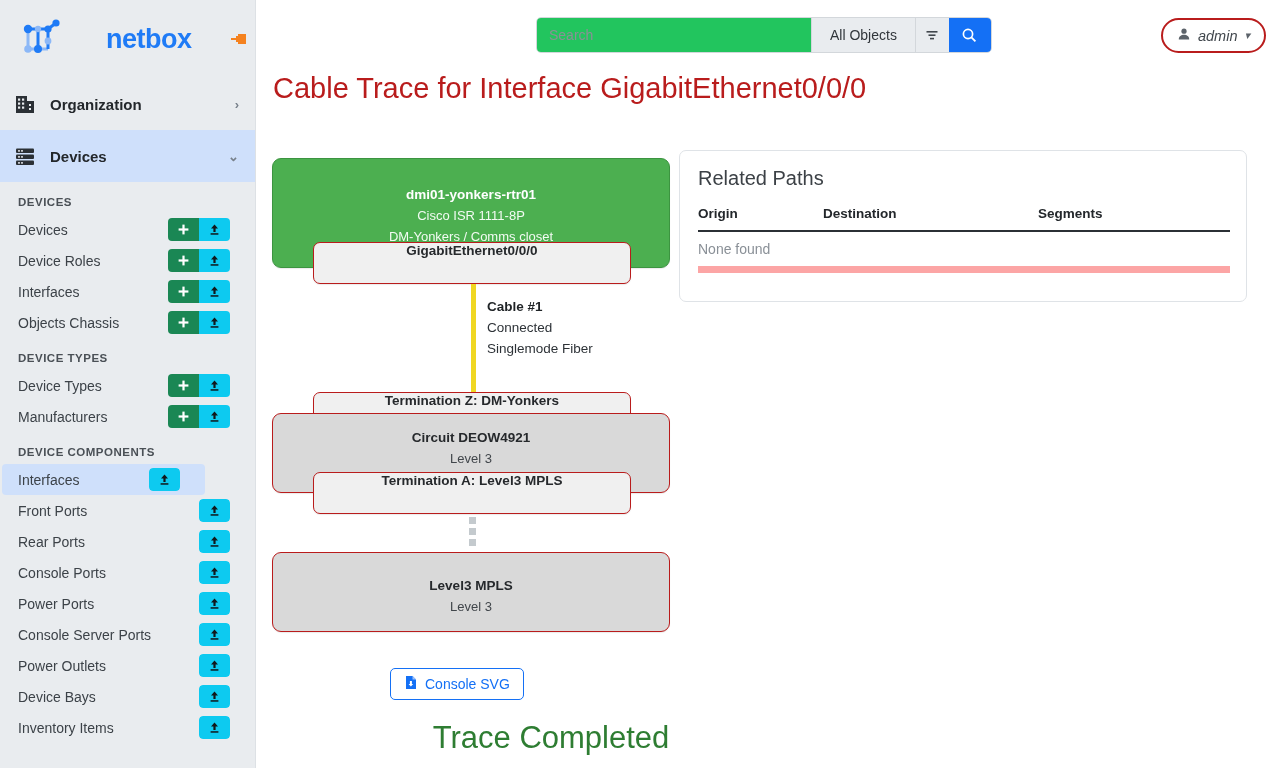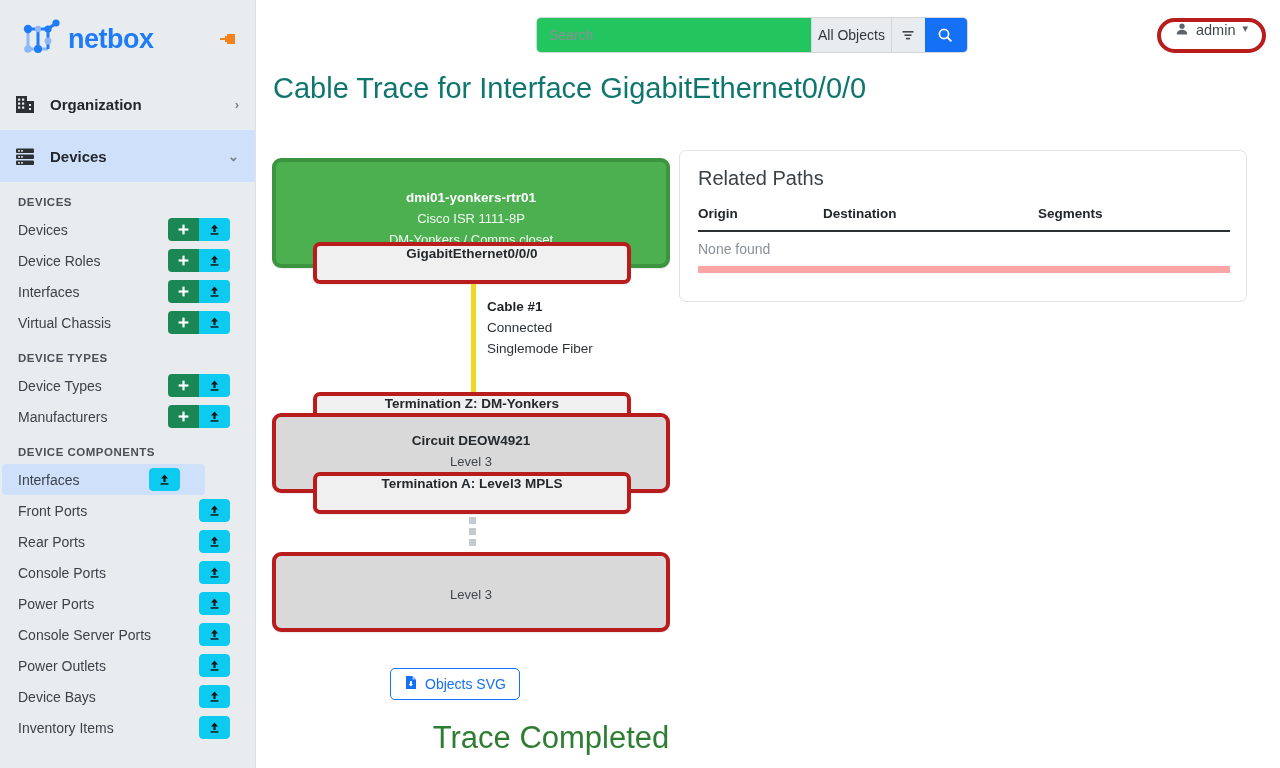--- a/index.html
+++ b/index.html
@@ -14,20 +14,21 @@
   #sidebar {
     position: absolute; left: 0; top: 0;
     width: 256px; height: 768px;
     background: #e9ecef;
     border-right: 1px solid #dde1e5;
     overflow: hidden;
   }
   .brand {
     height: 78px; display: flex; align-items: center;
     padding: 0 16px 0 18px;
+    gap: 38px;
   }
   .brand-logo { width: 44px; height: 44px; flex: 0 0 44px; }
   .brand-word {
     font-size: 27px; font-weight: 700; color: #1f7bf6;
     letter-spacing: -0.5px; margin-left: 6px;
   }
   .pin-icon { margin-left: auto; width: 20px; height: 20px; }
 
   .nav-group {
     display: flex; align-items: center;
@@ -77,50 +78,50 @@
     border: 1px solid #d3d7db; border-radius: 5px; overflow: hidden;
   }
   .search-input {
     width: 274px; height: 34px; border: none; outline: none;
     padding: 0 12px; font-size: 14px; color: #33383d;
     font-family: "Liberation Sans", sans-serif; background: #22c55e;
   }
   .search-input::placeholder { color: #8b9096; }
   .obj-select {
     display: flex; align-items: center; justify-content: center;
-    padding: 0 6px; background: #e9ecef; font-size: 14px; color: #31363b;
+    padding: 0 18px; background: #e9ecef; font-size: 14px; color: #31363b;
     border-left: 1px solid #d3d7db; cursor: pointer; white-space: nowrap;
   }
   .filter-btn {
     width: 34px; display: flex; align-items: center; justify-content: center;
     background: #e9ecef; border-left: 1px solid #d3d7db; cursor: pointer;
   }
   .search-btn {
     width: 42px; display: flex; align-items: center; justify-content: center;
     background: #1470f5; cursor: pointer;
   }
   .user-btn {
     position: absolute; right: 14px; top: 18px;
-    display: flex; gap: 7px;
+    display: flex; align-items: center; gap: 7px;
     height: 35px; padding: 0 14px;
-    border: 4px solid #b91c1c; border-radius: 18px;
-    font-size: 14.5px; color: #41474d; cursor: pointer; background: #fff;
+    border: 2px solid #b91c1c; border-radius: 18px;
+    font-size: 14.5px; color: #41474d; cursor: pointer; background: #fff; font-style: italic;
   }
 
   
   #main { position: absolute; left: 256px; top: 70px; width: 1024px; height: 698px; }
   .page-title {
     position: absolute; left: 17px; top: 2px;
-    font-size: 29px; font-weight: 400; color: #0f766e; white-space: nowrap;
+    font-size: 29px; font-weight: 400; color: #b91c1c; white-space: nowrap;
   }
 
   
   #trace { position: absolute; left: 16px; top: 88px; width: 400px; }
   .node {
-    position: relative; border: 4px solid #b91c1c;
+    position: relative; border: 1px solid #b91c1c;
     text-align: center; box-shadow: 0 1px 1px rgba(0,0,0,0.08);
   }
   .node .n-title { font-weight: 700; font-size: 13.5px; color: #26292c; }
   .node .n-sub { font-size: 13px; color: #41464b; margin-top: 6px; }
 
   .device-node {
     width: 398px; height: 110px; border-radius: 9px;
     background: #4caf50; border-color: #3c9440;
     padding-top: 28px;
   }
@@ -309,21 +310,21 @@
         </span>
       <span class="mini-btn imp">
           <svg width="13" height="13" viewBox="0 0 13 13">
             <path d="M6.5 1.5 L10 5.5 L7.6 5.5 L7.6 9 L5.4 9 L5.4 5.5 L3 5.5 Z" fill="#11181c"></path>
             <rect x="2.6" y="10.2" width="7.8" height="1.5" fill="#11181c"></rect>
           </svg>
         </span>
     </span>
   </div>
   <div class="nav-item">
-    <span class="label">Virtual Chassis</span>
+    <span class="label">Objects Chassis</span>
     <span class="btn-stack">
       <span class="mini-btn add">
           <svg width="13" height="13" viewBox="0 0 13 13">
             <rect x="5.4" y="1.6" width="2.2" height="9.8" fill="#fff"></rect>
             <rect x="1.6" y="5.4" width="9.8" height="2.2" fill="#fff"></rect>
           </svg>
         </span>
       <span class="mini-btn imp">
           <svg width="13" height="13" viewBox="0 0 13 13">
             <path d="M6.5 1.5 L10 5.5 L7.6 5.5 L7.6 9 L5.4 9 L5.4 5.5 L3 5.5 Z" fill="#11181c"></path>
@@ -536,34 +537,35 @@
 
     <div class="node term-node" style="margin-top:-21px">
       <span class="n-title">Termination A: Level3 MPLS</span>
     </div>
 
     <div class="dot-region">
       <div class="dot-line"></div>
     </div>
 
     <div class="node endpoint-node">
+      <div class="n-title">Level3 MPLS</div>
       <div class="n-sub">Level 3</div>
     </div>
   </div>
 
   <div class="dl-btn">
     <span>
       <svg width="14" height="15" viewBox="0 0 14 15">
         <path d="M2 1 H8.5 L12 4.5 V14 H2 Z" fill="#1470f5"></path>
         <path d="M8.5 1 L12 4.5 H8.5 Z" fill="#9ec2fb"></path>
         <rect x="5.9" y="6" width="2" height="4" fill="#fff"></rect>
         <path d="M4.6 9 L6.9 11.6 L9.2 9 Z" fill="#fff"></path>
       </svg>
     </span>
-    <span>Objects SVG</span>
+    <span>Console SVG</span>
   </div>
 
   <div class="trace-done">Trace Completed</div>
 
   <div class="card">
     <div class="card-title">Related Paths</div>
     <table class="rp-table">
       <thead>
         <tr>
           <th style="width:125px">Origin</th>

